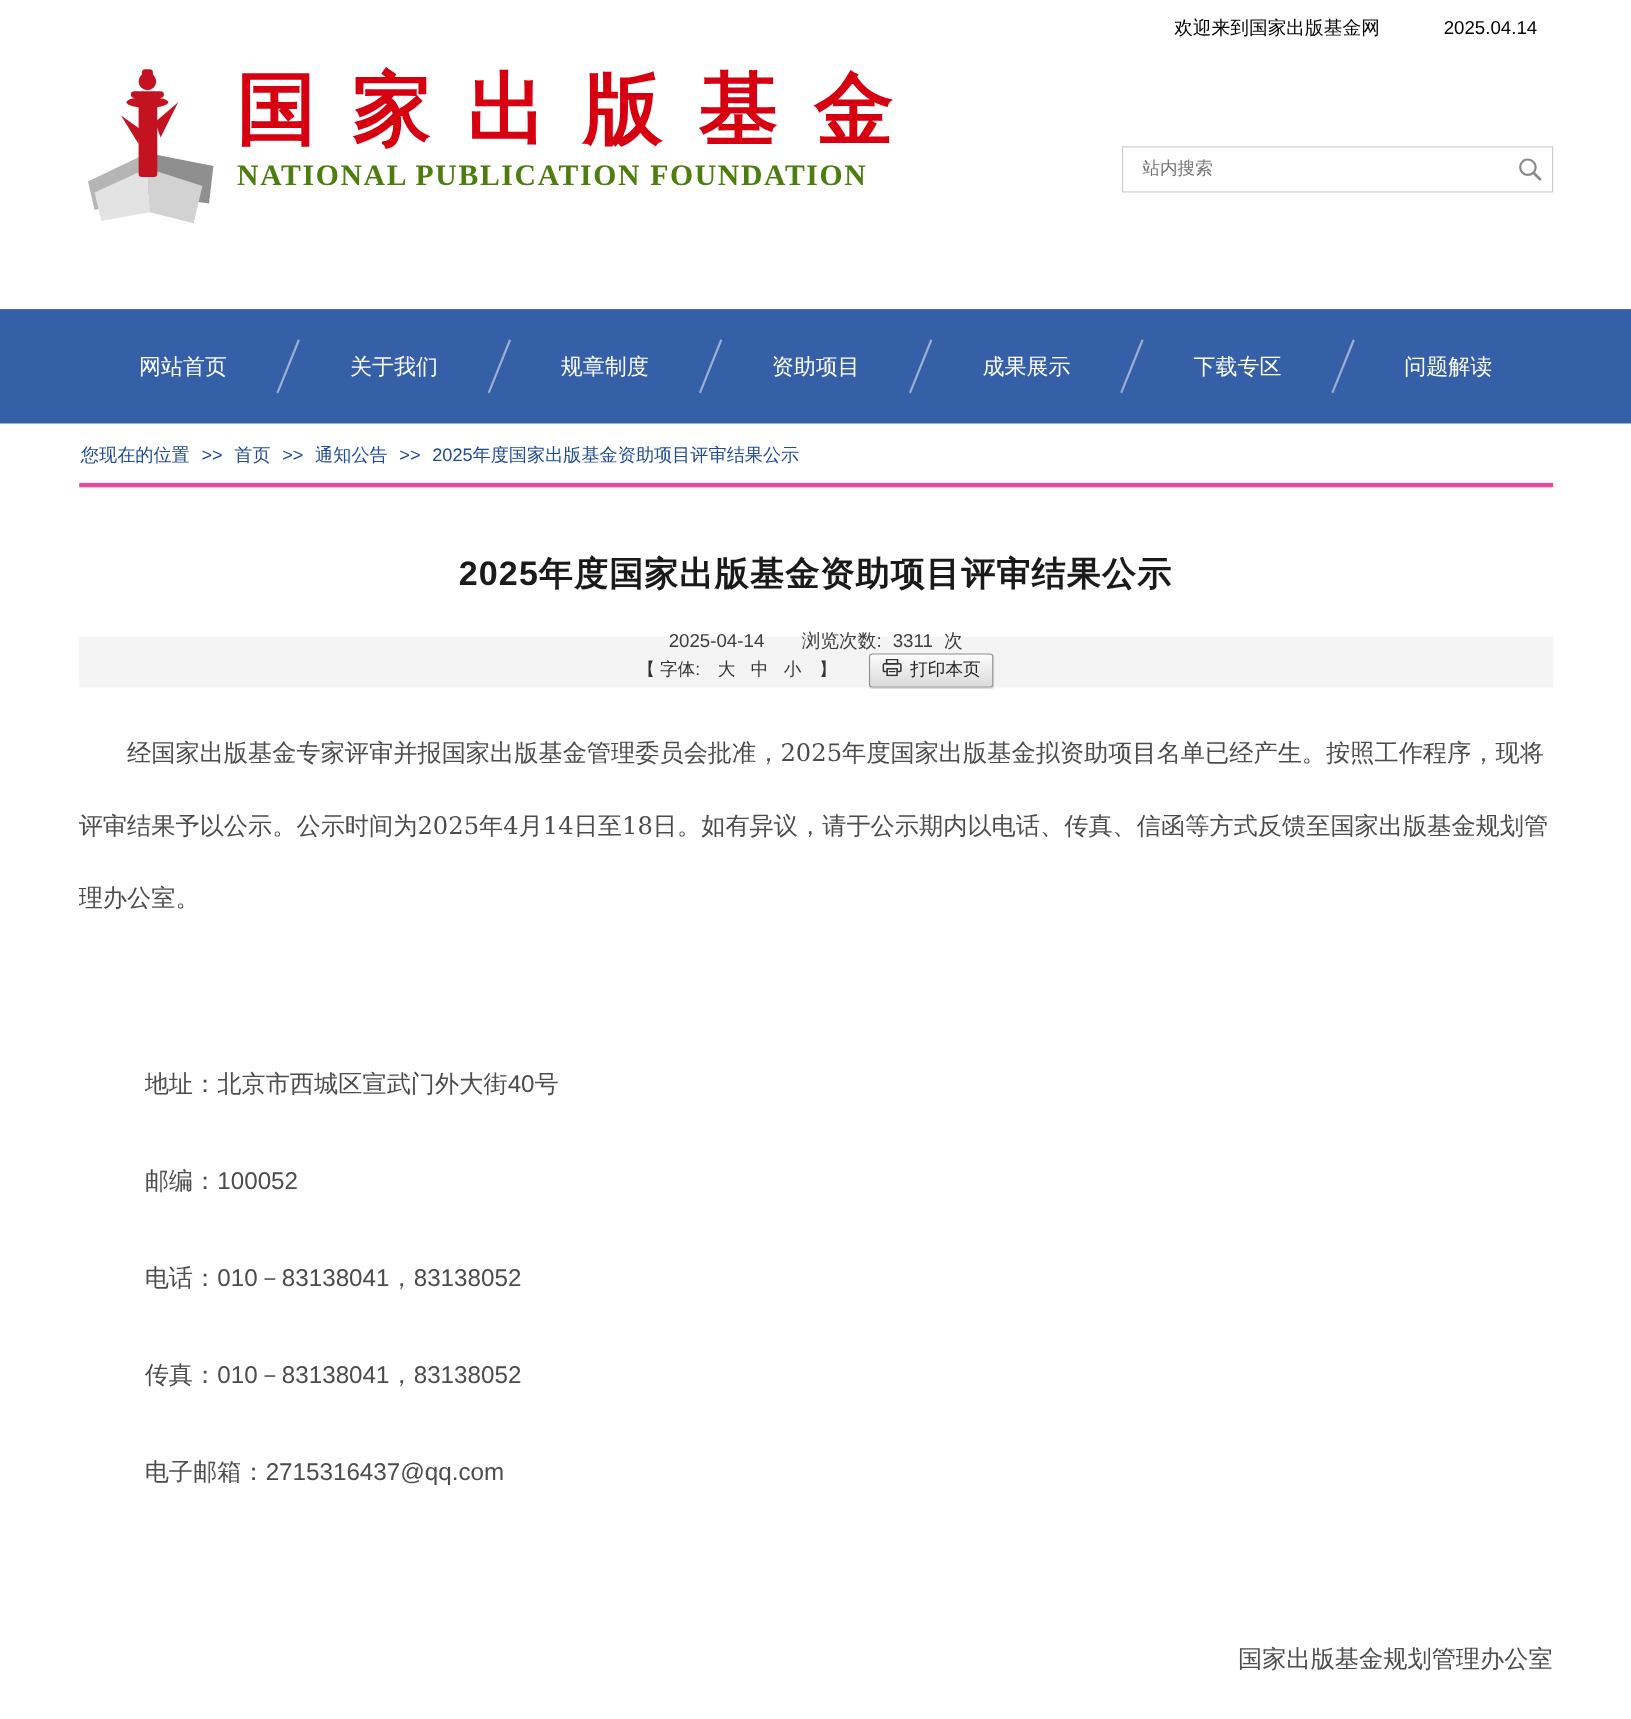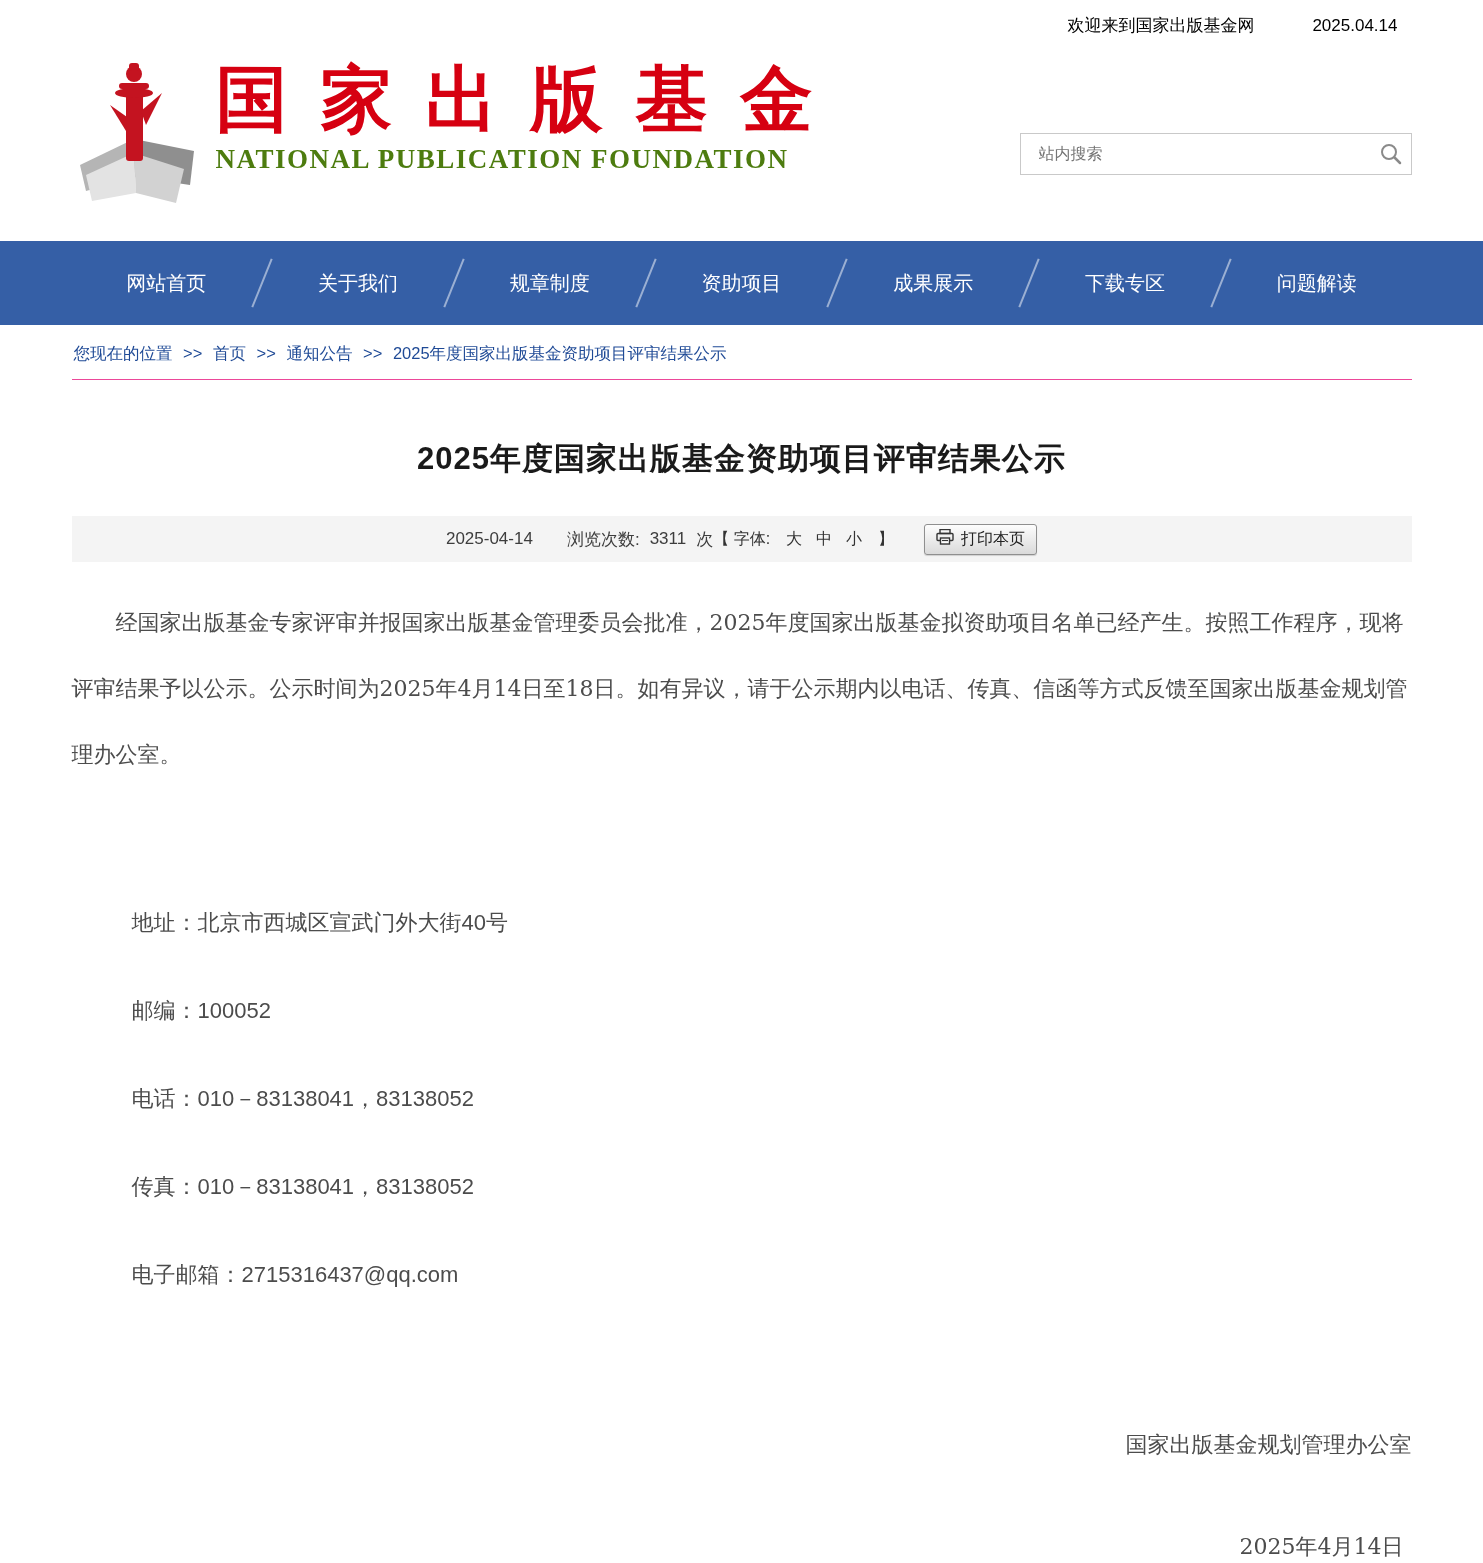--- a/index.html
+++ b/index.html
@@ -34,37 +34,37 @@
     border:1px solid #c9c9c9; background:#fff; display:flex; align-items:center;
   }
   .search-box input {
     flex:1; border:none; outline:none; font-size:16px; color:#555;
     padding:0 0 0 18px; background:transparent; height:100%;
     font-family:"Liberation Sans","DejaVu Sans",sans-serif;
   }
   .search-box .mag { width:40px; display:flex; justify-content:center; cursor:pointer; }
 
   
-  .nav { height:84px; background:#355fa6; width:100%; }
+  .nav { height:104px; background:#355fa6; width:100%;margin-top:40px; }
   .nav-inner { display:flex; align-items:center; height:100%; }
   .nav-item { flex:1; text-align:center; color:#ffffff; font-size:20px; cursor:pointer; white-space:nowrap; }
   .nav-sep { width:2px; height:52px; background:rgba(255,255,255,0.5); transform:rotate(22deg); flex:0 0 auto; }
 
   
-  .breadcrumb { padding:18px 2px 14px; border-bottom:1px solid #ec4899; color:#1f4a96; font-size:16.5px; }
+  .breadcrumb { padding:18px 2px 14px; border-bottom:4px solid #ec4899; color:#1f4a96; font-size:16.5px; }
   .breadcrumb .crumb-link { cursor:pointer; color:#1f4a96; text-decoration:none; }
   .breadcrumb .sep { margin:0 6px; }
 
   
   .article-title { text-align:center; font-size:31px; font-weight:bold; color:#1a1a1a; margin:58px 0 0; letter-spacing:1px; }
 
   .meta {
     margin-top:36px; background:#f4f4f4; height:46px;
-    display:flex; align-items:center; justify-content:center;
-    padding:0 28px; font-size:17px; color:#3d3d3d;
+    display:flex; align-items:center; justify-content:flex-end;
+    padding:0 28px; font-size:17px; color:#3d3d3d;flex-direction:column;
   }
   .meta-left { display:flex; align-items:center; gap:10px; }
   .meta-left .date { margin-right:24px; }
   .meta-right { display:flex; align-items:center; gap:10px; font-size:16px; color:#333; }
   .font-sizes { display:flex; align-items:center; gap:14px; margin:0 6px; }
   .font-size-btn { cursor:pointer; }
   .print-btn {
     display:inline-flex; align-items:center; gap:7px;
     border:1px solid #8f8f8f; border-radius:3px;
     background:linear-gradient(#fdfdfd,#dadada);

